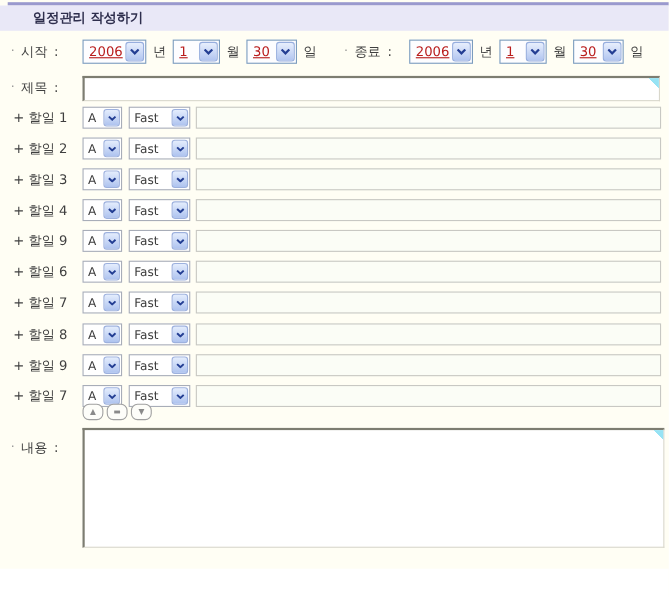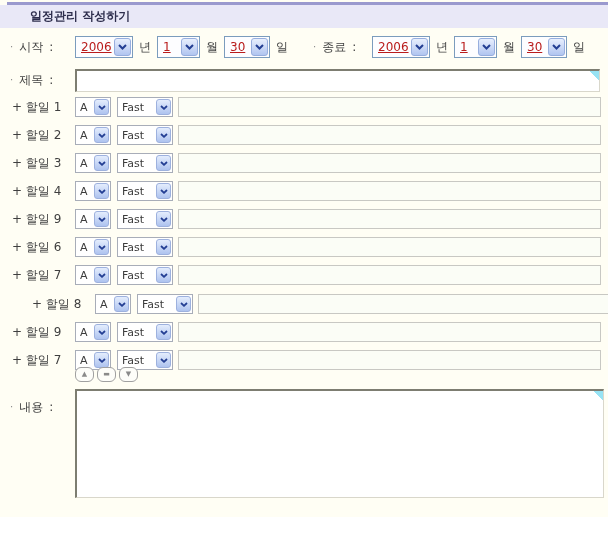--- a/index.html
+++ b/index.html
@@ -313,21 +313,21 @@
       <span class="v">Fast</span>
       <span class="tselbtn">
           <svg class="chev" width="8" height="5">
             <path d="M1 1 L4 3.8 L7 1" stroke="#233e93" stroke-width="1.8" fill="none"></path>
           </svg>
         </span>
     </div>
     <input class="todo-input" value="" style="">
   </div>
 
-  <div class="todo-row" style="top:294px;margin-left:20px;">
+  <div class="todo-row" style="top:294px;">
     <span class="lbl2">+ 할일 8</span>
     <div class="tsel" style="left:75px;width:36px;">
       <span class="v">A</span>
       <span class="tselbtn">
           <svg class="chev" width="8" height="5">
             <path d="M1 1 L4 3.8 L7 1" stroke="#233e93" stroke-width="1.8" fill="none"></path>
           </svg>
         </span>
     </div>
     <div class="tsel" style="left:117px;width:56px;">

